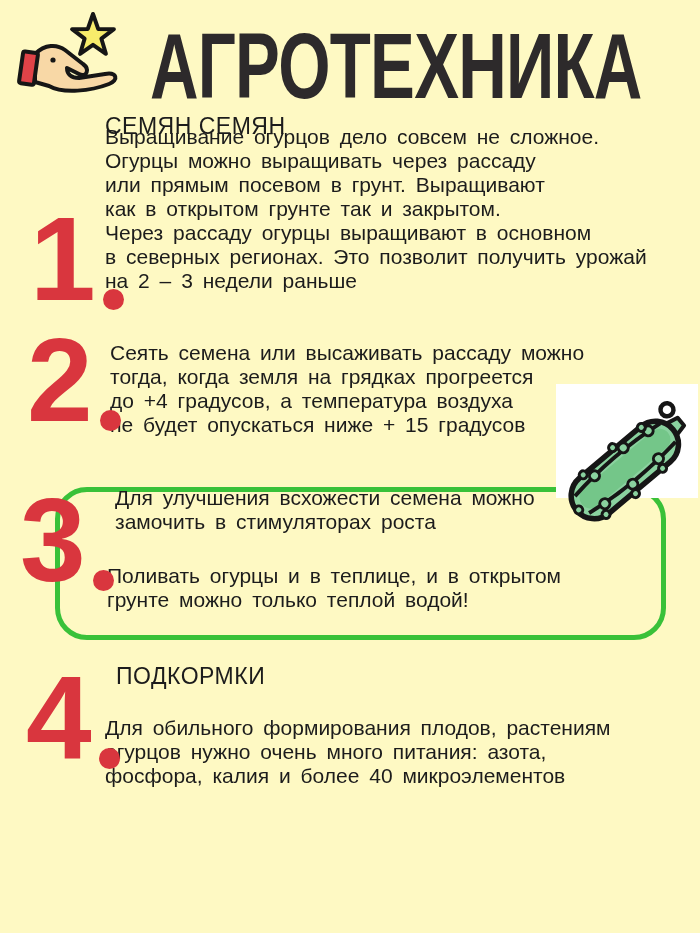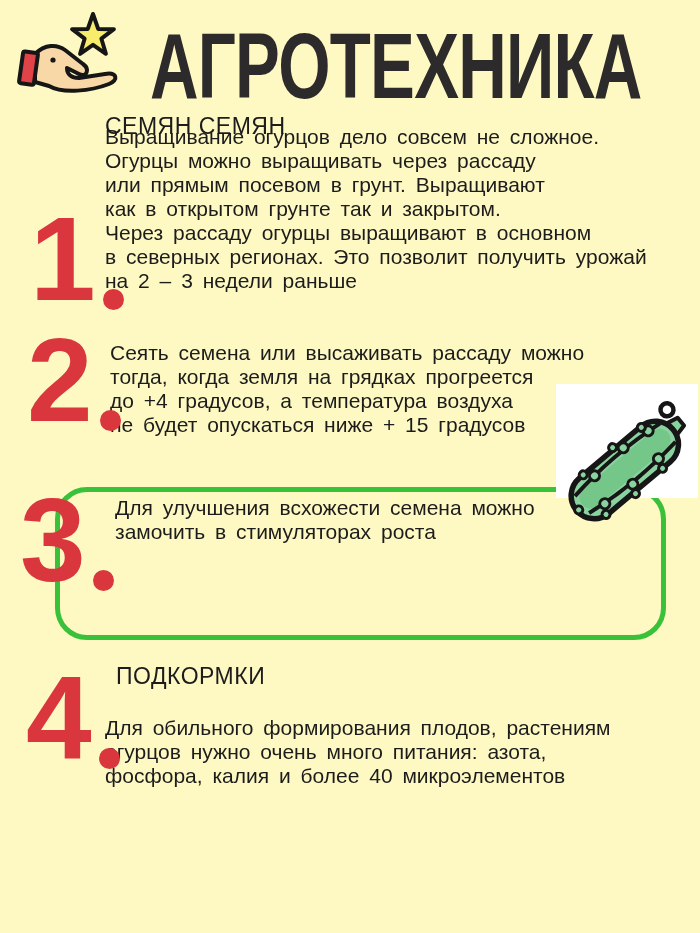--- a/index.html
+++ b/index.html
@@ -73,22 +73,24 @@
   <div class="body-text" style="left:110px; top:341px;">Сеять семена или высаживать рассаду можно
 тогда, когда земля на грядках прогреется
 до +4 градусов, а температура воздуха
 не будет опускаться ниже + 15 градусов</div>
   <div class="step-num" style="left:27px; top:321px;">
     <span>2</span>
     <span class="dot"></span>
   </div>
 
   <div class="rec-box"></div>
-  <div class="body-text" style="left:115px; top:496px;">Для улучшения всхожести семена можно
+  <div class="body-text" style="left:115px; top:486px;">Для улучшения всхожести семена можно
 замочить в стимуляторах роста</div>
+  <div class="body-text" style="left:107px; top:564px;">Поливать огурцы и в теплице, и в открытом
+грунте можно только теплой водой!</div>
   <div class="step-num" style="left:20px; top:481px;">
     <span>3</span>
     <span class="dot"></span>
   </div>
 
   <div class="cuke-bg"></div>
   <svg class="abs" style="left:558px; top:388px;" width="140" height="150" viewBox="0 0 140 150" aria-hidden="true">
     <g transform="rotate(-40 70 78)">
       <circle cx="136" cy="60" r="6.5" fill="none" stroke="#161616" stroke-width="4.5"></circle>
       <path d="M126,70 L139,73 L139,83 L126,86 Z" fill="#8AD29F" stroke="#161616" stroke-width="4" stroke-linejoin="round"></path>

